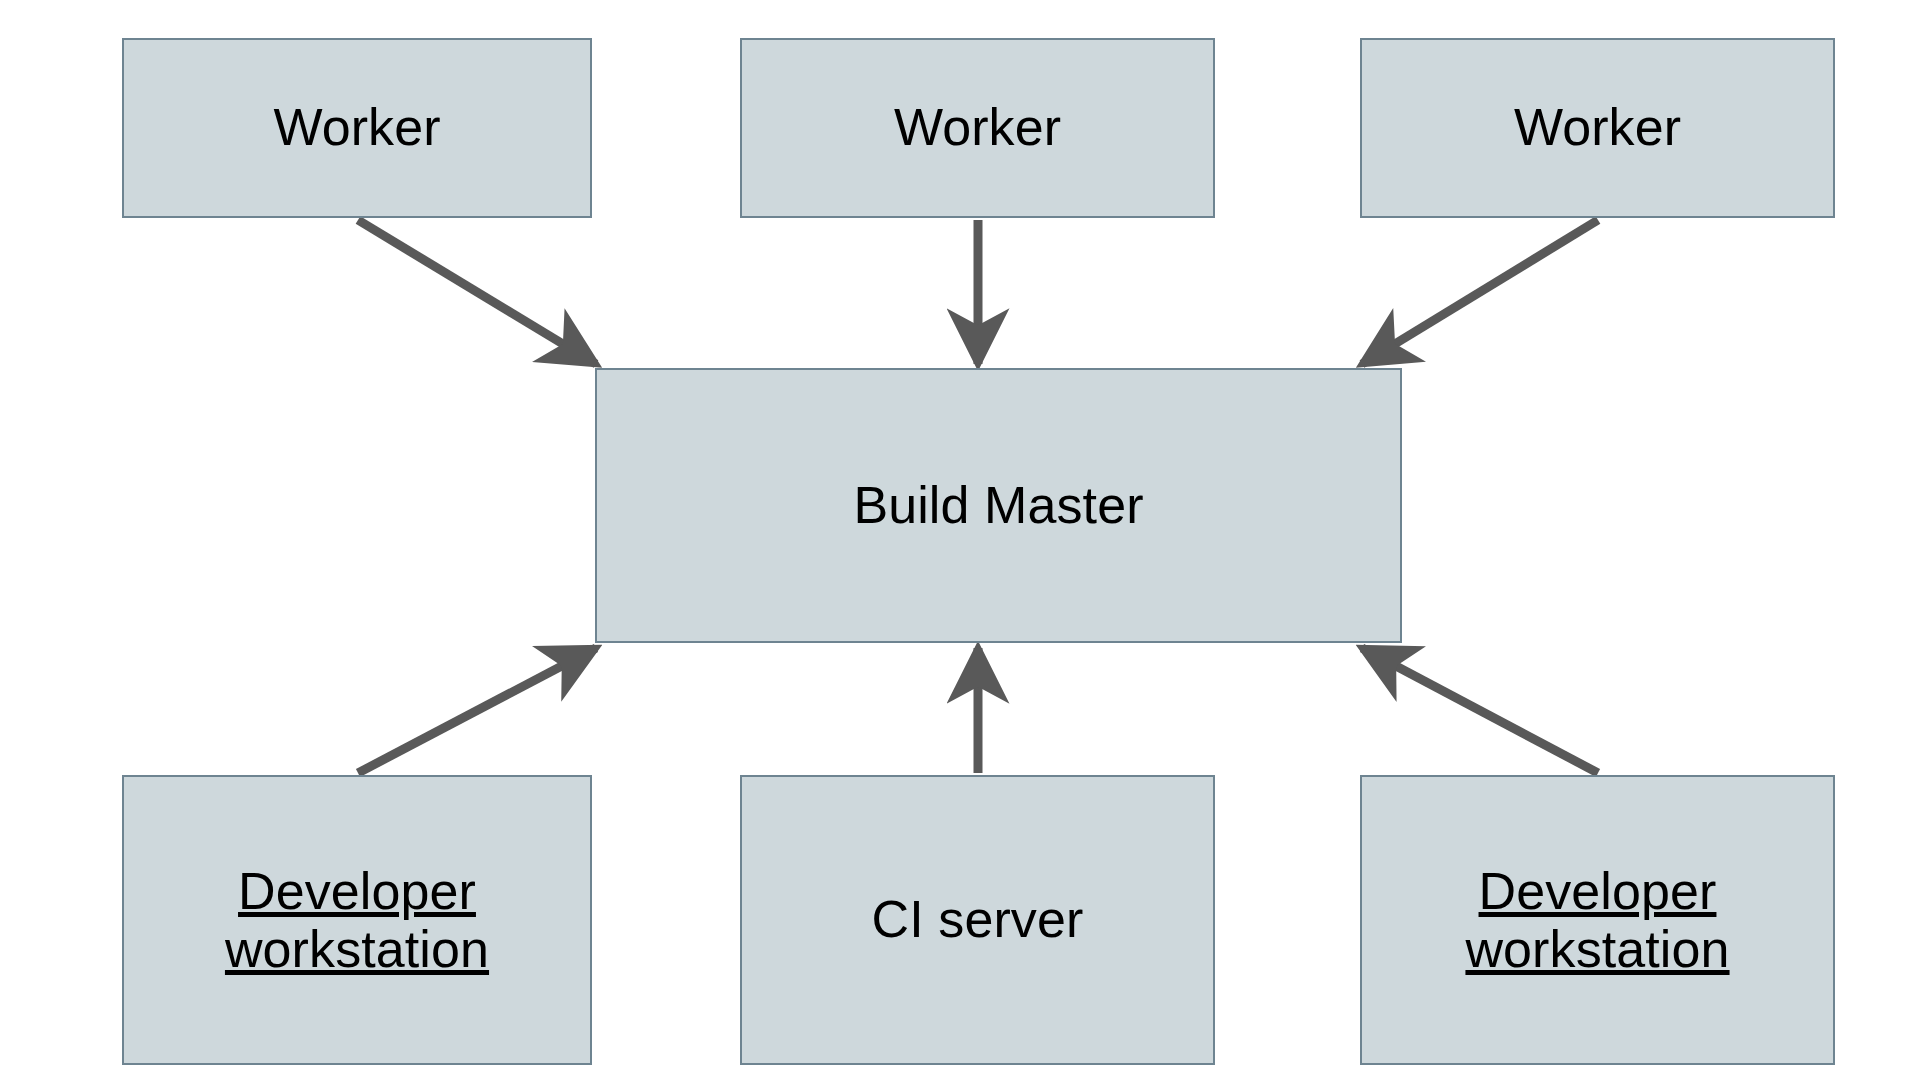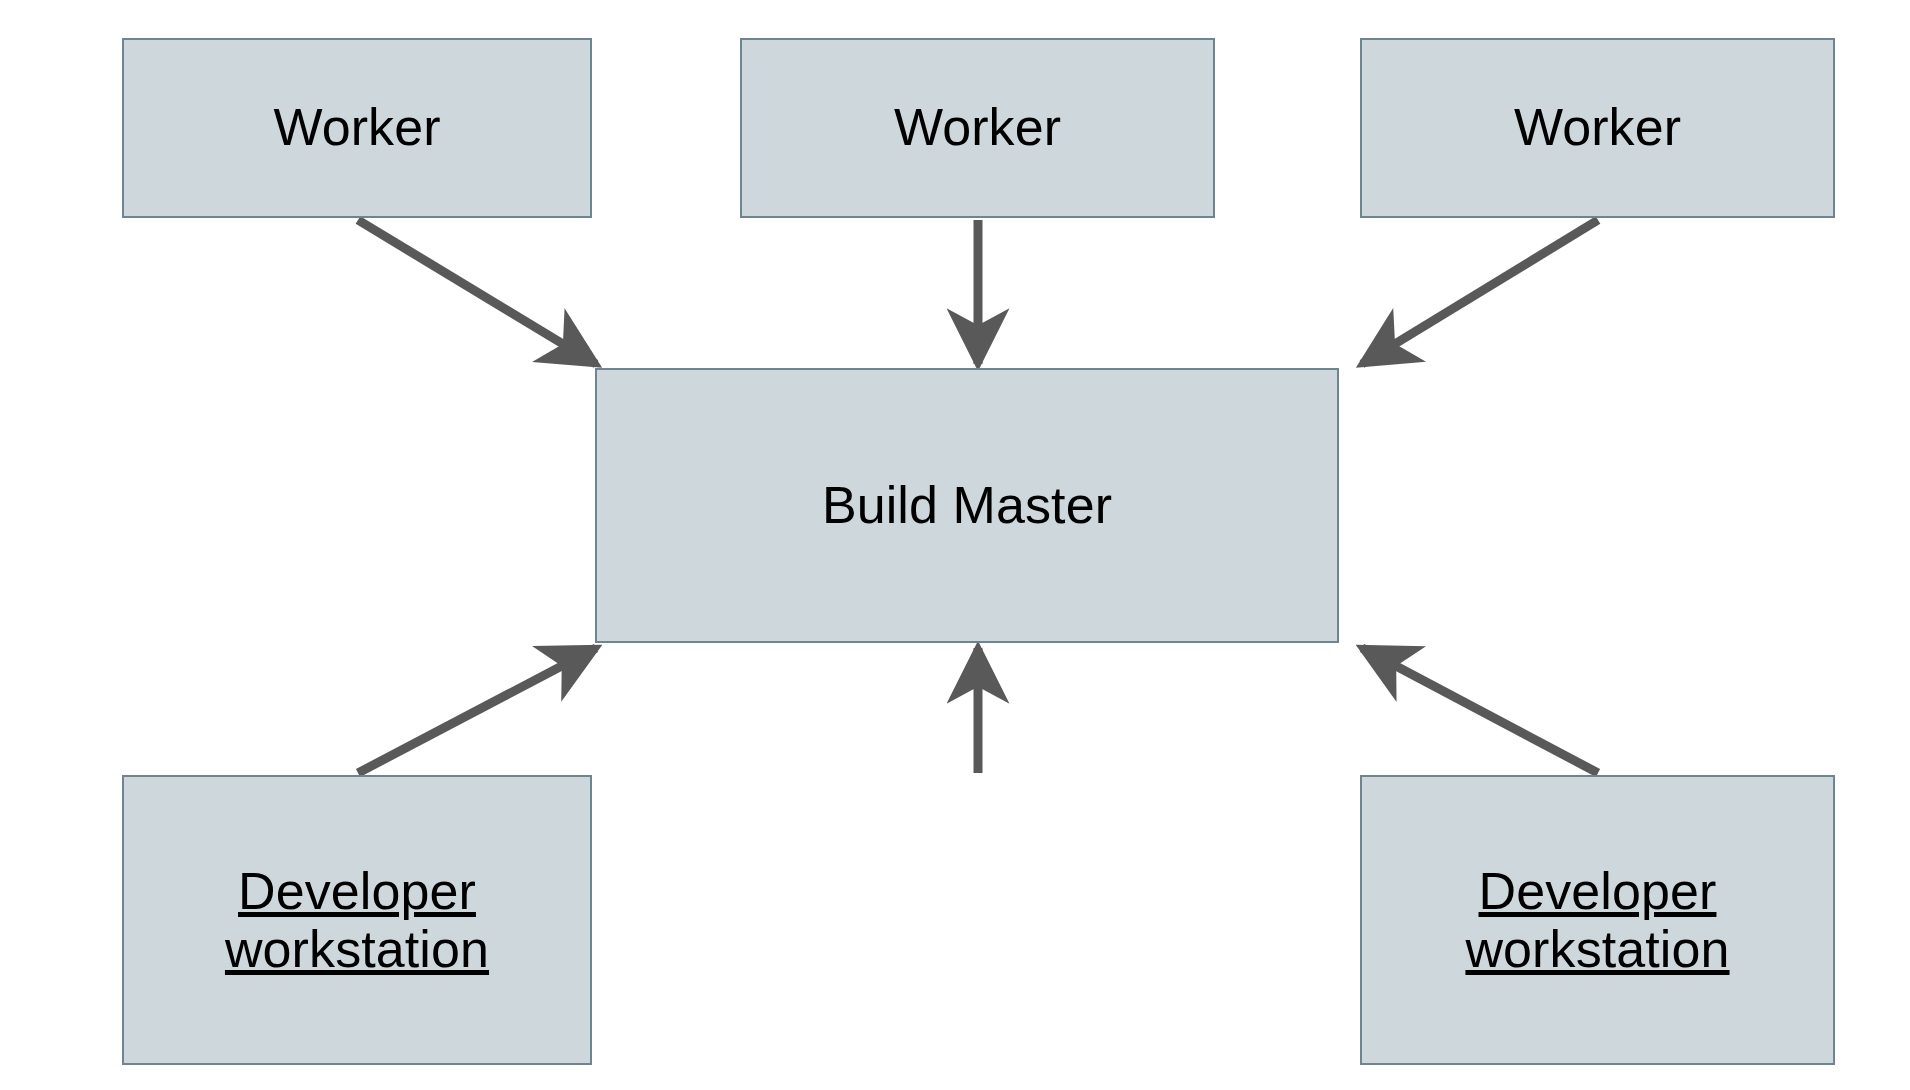--- a/index.html
+++ b/index.html
@@ -50,21 +50,21 @@
     line-height: 1.12;
     text-decoration: underline;
   }
 
   
   #node-worker-1 { left: 122px; top: 38px;  width: 470px; height: 180px; }
   #node-worker-2 { left: 740px; top: 38px;  width: 475px; height: 180px; }
   #node-worker-3 { left: 1360px; top: 38px; width: 475px; height: 180px; }
 
   
-  #node-build-master { left: 595px; top: 368px; width: 744px; height: 275px; }
+  #node-build-master { left: 595px; top: 368px; width: 807px; height: 275px; }
 
   
   #node-dev-left   { left: 122px;  top: 775px; width: 470px; height: 290px; }
   #node-ci-server  { left: 740px;  top: 775px; width: 475px; height: 290px; }
   #node-dev-right  { left: 1360px; top: 775px; width: 475px; height: 290px; }
 </style>
 </head>
 <body>
 
 <div id="diagram-root">
@@ -115,19 +115,22 @@
 
   <div class="node" id="node-build-master">
     <span class="node-label">Build Master</span>
   </div>
 
   <div class="node" id="node-dev-left">
     <span class="node-label two-line">Developer
 workstation</span>
   </div>
 
+  <div class="node" id="node-ci-server">
+    <span class="node-label">CI server</span>
+  </div>
 
   <div class="node" id="node-dev-right">
     <span class="node-label two-line">Developer
 workstation</span>
   </div>
 
 </div>
 
 </body></html>

